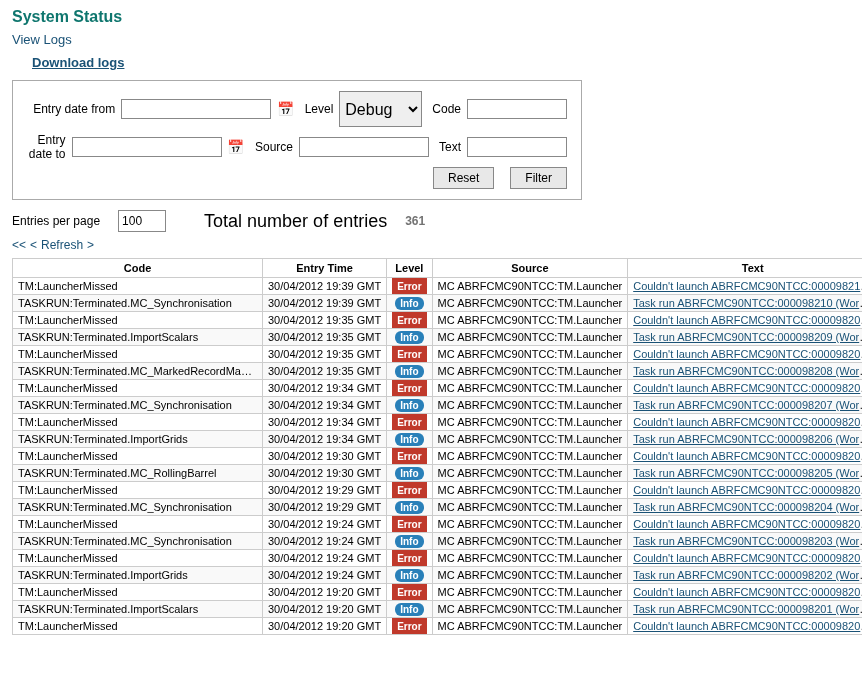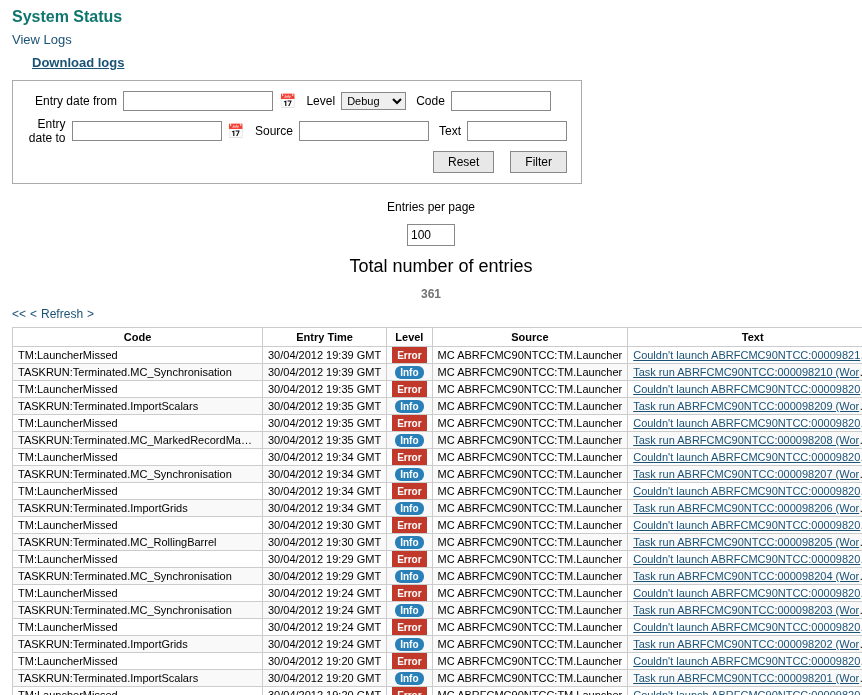--- a/index.html
+++ b/index.html
@@ -7,32 +7,32 @@
 
     .page-container { padding: 8px 12px; }
 
     h1.page-title { font-size: 16px; color: #0f766e; font-weight: bold; margin-bottom: 6px; }
 
     .view-logs-link { color: #1a5276; font-size: 13px; text-decoration: none; cursor: pointer; }
 
     .bullet-section { margin: 8px 0 10px 20px; }
     .bullet-section a { color: #1a5276; font-weight: bold; font-size: 13px; text-decoration: underline; cursor: pointer; }
 
-    .filter-box { border: 1px solid #aaa; padding: 10px 14px; width: 570px; margin-bottom: 16px; }
+    .filter-box { border: 1px solid #aaa; padding: 10px 14px; width: 570px; margin-bottom: 10px; }
     .filter-row { display: flex; align-items: center; margin-bottom: 6px; gap: 6px; }
     .filter-label { width: 90px; text-align: right; font-size: 12px; }
     .filter-input { border: 1px solid #888; height: 20px; padding: 1px 3px; font-size: 12px; width: 150px; }
     .filter-input-small { border: 1px solid #888; height: 20px; padding: 1px 3px; font-size: 12px; width: 130px; }
     .filter-input-code { border: 1px solid #888; height: 20px; padding: 1px 3px; font-size: 12px; width: 100px; }
     .cal-icon { cursor: pointer; font-size: 14px; }
-    .filter-select { border: 1px solid #888; height: 18px; font-size: 11px; padding: 1px; }
+    .filter-select { border: 1px solid #888; height: 36px; font-size: 16px; padding: 1px; }
     .filter-buttons { display: flex; justify-content: flex-end; gap: 16px; margin-top: 4px; }
     .btn { border: 1px solid #888; background: #e8e8e8; padding: 3px 14px; cursor: pointer; font-size: 12px; }
 
-    .entries-row { display: flex; align-items: center; gap: 10px; margin: 6px 0; flex-direction: column; }
+    .entries-row { display: flex; align-items: center; gap: 18px; margin: 6px 0; }
     .entries-label { font-size: 12px; }
     .entries-input { border: 1px solid #888; height: 22px; width: 48px; font-size: 12px; padding: 1px 3px; }
     .total-label { font-size: 18px; margin-left: 20px; }
     .total-count { color: #737373; font-weight: bold; text-align: center; }
 
     .pagination { display: flex; align-items: center; gap: 4px; margin: 4px 0 6px 0; font-size: 12px; }
     .pagination a { color: #1a5276; text-decoration: none; cursor: pointer; }
 
     table { border-collapse: collapse; width: 100%; font-size: 11px; }
     thead tr { background: #f0f0f0; }

